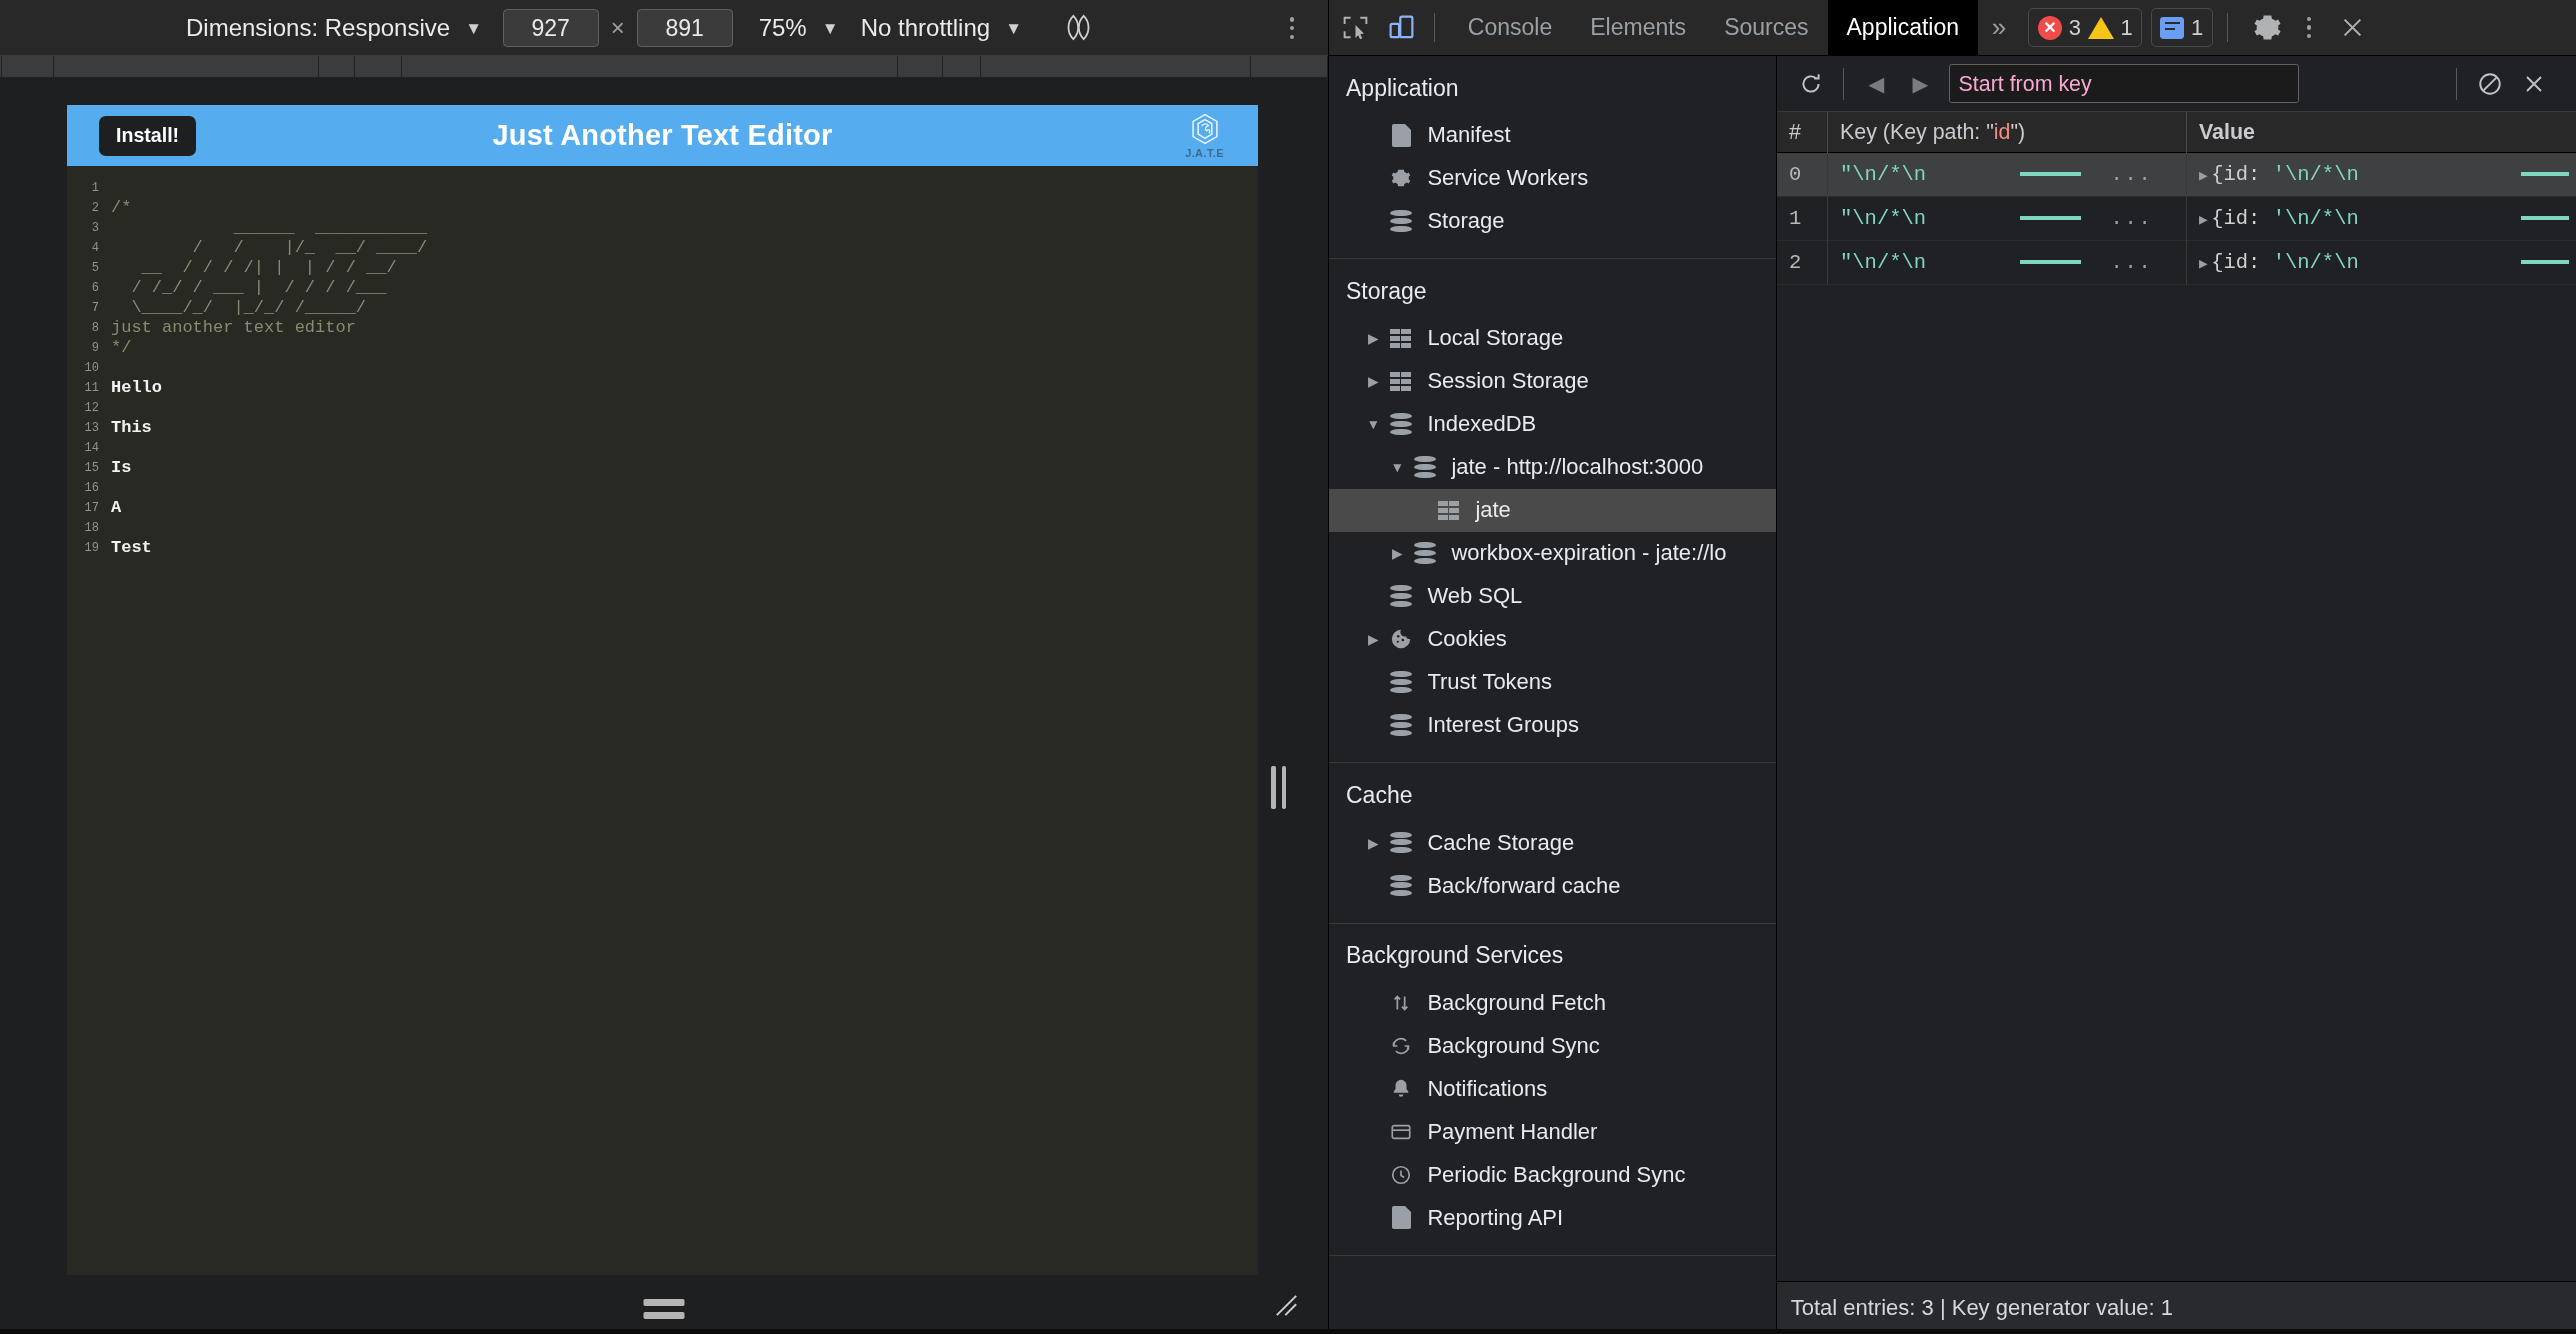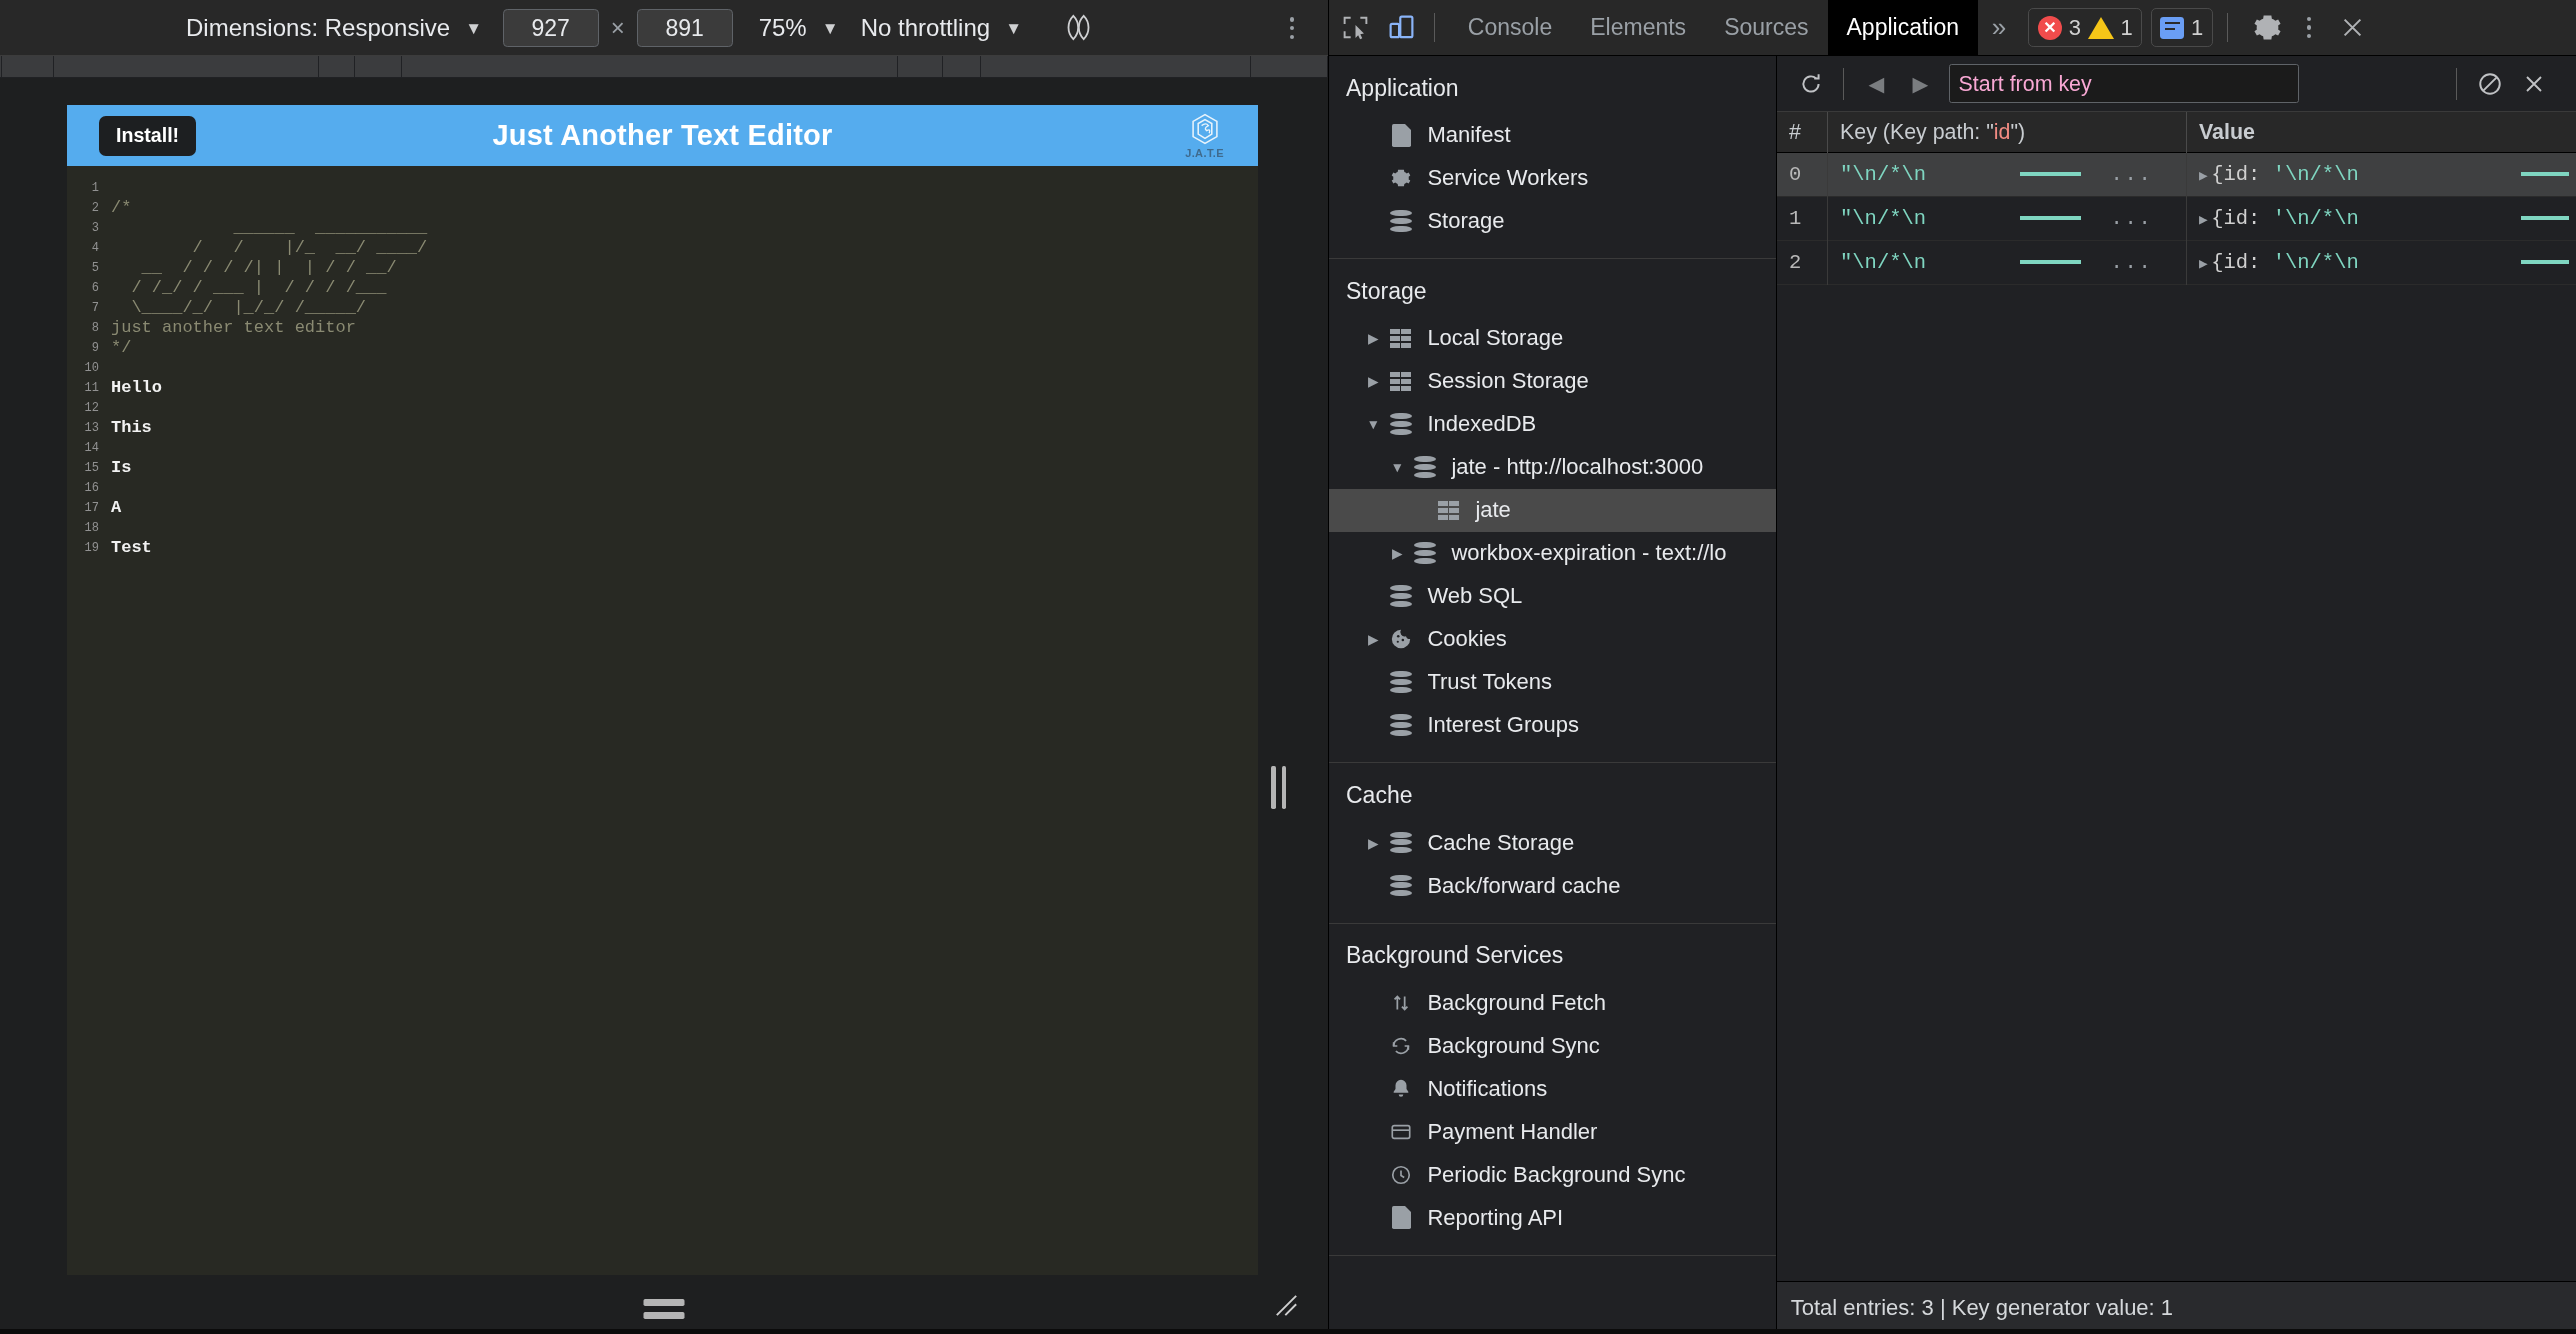--- a/index.html
+++ b/index.html
@@ -479,21 +479,21 @@
             </div>
             <div class="side-item ind2">
               <span class="arrow">▶</span>
               <span class="ico">
                 <span class="cyl">
                   <i></i>
                   <i></i>
                   <i></i>
                 </span>
               </span>
-              <span class="lbl">workbox-expiration - text://lo</span>
+              <span class="lbl">workbox-expiration - jate://lo</span>
             </div>
             <div class="side-item ind1">
               <span class="arrow"></span>
               <span class="ico">
                 <span class="cyl">
                   <i></i>
                   <i></i>
                   <i></i>
                 </span>
               </span>

